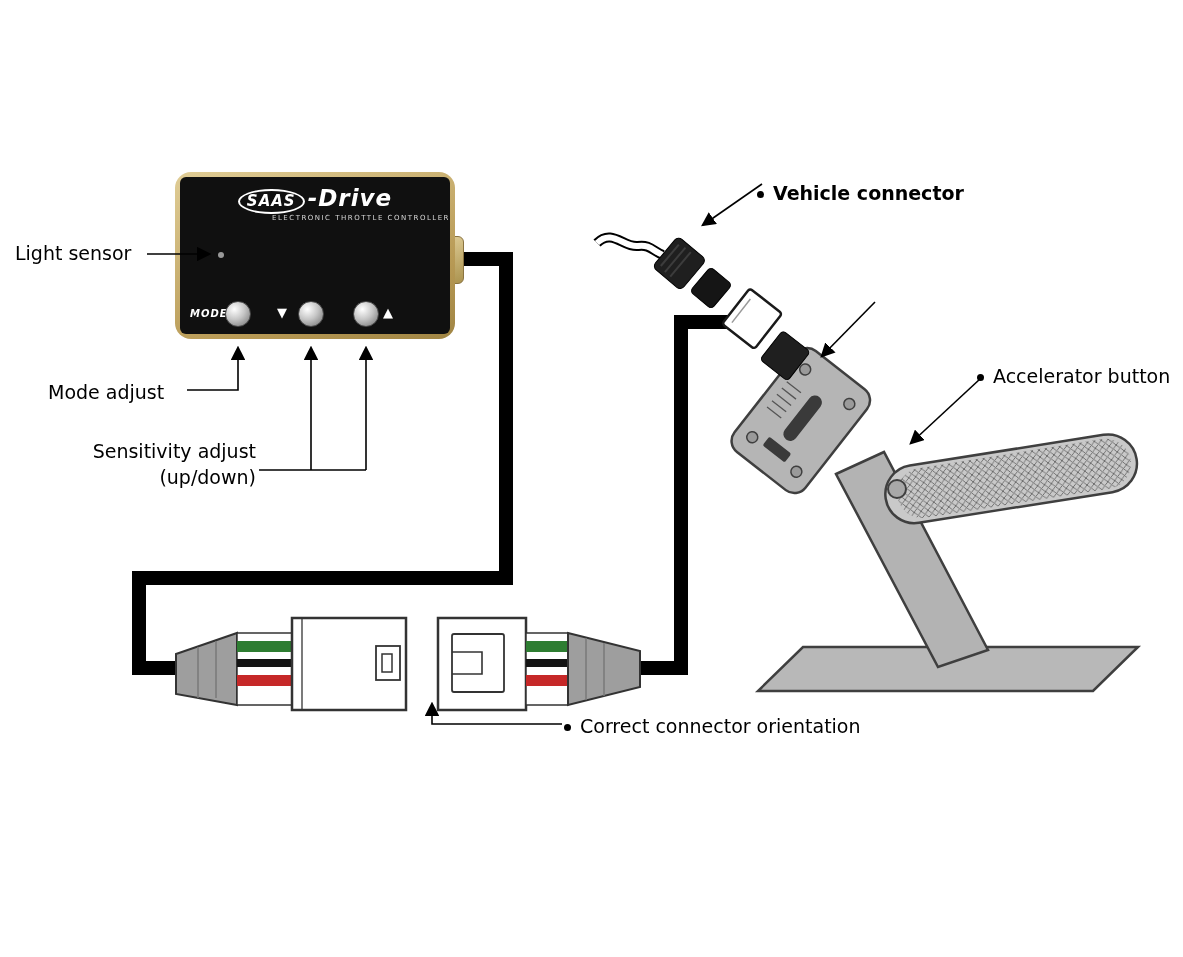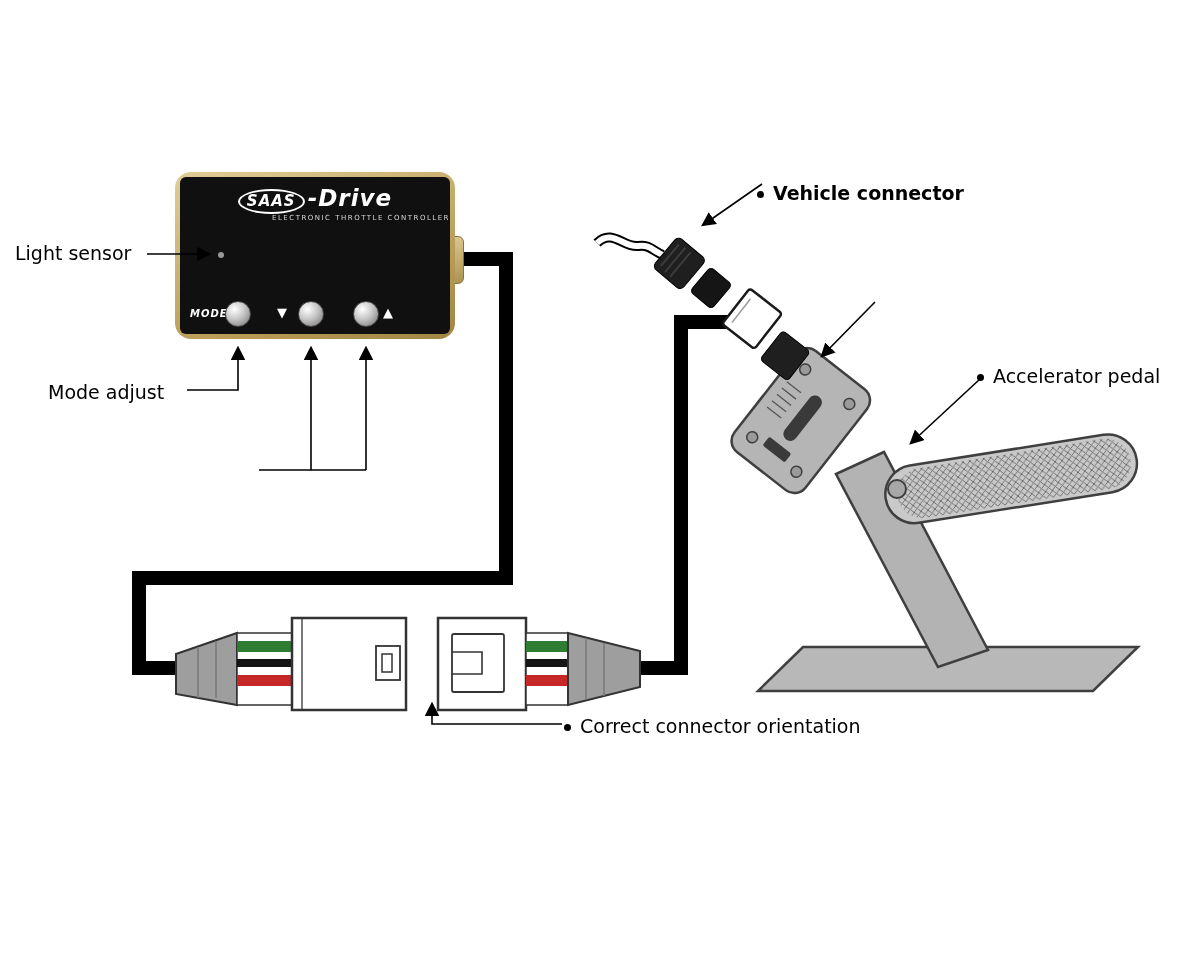--- a/index.html
+++ b/index.html
@@ -131,25 +131,29 @@
       <span class="dev-btn btn1"></span>
       <span class="tri tri-down">▼</span>
       <span class="dev-btn btn2"></span>
       <span class="dev-btn btn3"></span>
       <span class="tri tri-up">▲</span>
     </div>
   </div>
 
   <div class="label" style="left:15px;top:242px;">Light sensor</div>
   <div class="label" style="left:48px;top:381px;">Mode adjust</div>
+  <div class="label sens" style="left:72px;top:438px;">
+    <div>Sensitivity adjust</div>
+    <div>(up/down)</div>
+  </div>
   <div class="label" style="left:757px;top:182px;font-weight:bold;">
     <span class="bullet"></span><span>Vehicle connector</span>
   </div>
   <div class="label" style="left:977px;top:365px;">
-    <span class="bullet"></span><span>Accelerator pedal</span>
+    <span class="bullet"></span><span>Accelerator button</span>
   </div>
   <div class="label" style="left:564px;top:715px;">
     <span class="bullet"></span><span>Correct connector orientation</span>
   </div>
 
   <svg class="overlay-layer" width="1183" height="957" viewBox="0 0 1183 957">
     <defs>
       <marker id="ah" markerWidth="9" markerHeight="9" refX="7.5" refY="4.5" orient="auto">
         <path d="M0,0 L9,4.5 L0,9 z" fill="#000"></path>
       </marker>

